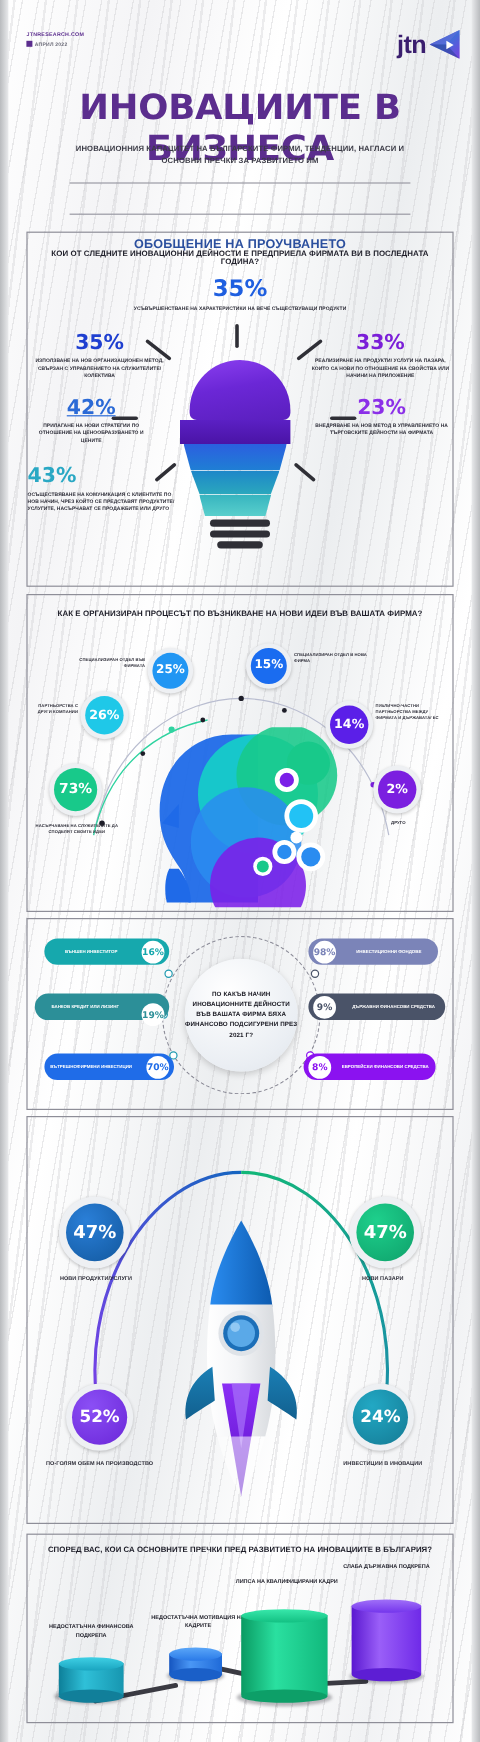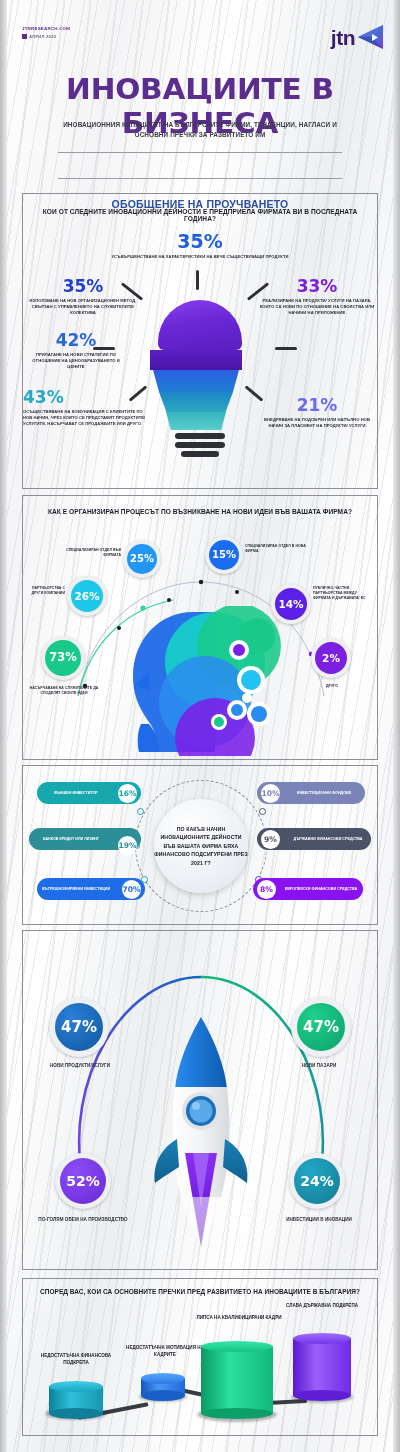--- a/index.html
+++ b/index.html
@@ -207,34 +207,34 @@
       <div class="pct" style="font-size:17px;color:#1f3fd0;">35%</div>
       <div class="lbl" style="margin-top:3px;">ИЗПОЛЗВАНЕ НА НОВ ОРГАНИЗАЦИОНЕН МЕТОД, СВЪРЗАН С УПРАВЛЕНИЕТО НА СЛУЖИТЕЛИТЕ/ КОЛЕКТИВА</div>
     </div>
 
     <div style="position:absolute;right:2px;width:116px;top:84px;text-align:center;">
       <div class="pct" style="font-size:17px;color:#7b1fd8;">33%</div>
       <div class="lbl" style="margin-top:3px;">РЕАЛИЗИРАНЕ НА ПРОДУКТИ/ УСЛУГИ НА ПАЗАРА, КОИТО СА НОВИ ПО ОТНОШЕНИЕ НА СВОЙСТВА ИЛИ НАЧИНИ НА ПРИЛОЖЕНИЕ</div>
     </div>
 
     <div style="position:absolute;left:2px;width:102px;top:138px;text-align:center;">
-      <div class="pct" style="font-size:17px;color:#2b6ad6;">42%</div>
+      <div class="pct" style="font-size:17px;color:#2b6ad6;text-decoration:underline;">42%</div>
       <div class="lbl" style="margin-top:3px;">ПРИЛАГАНЕ НА НОВИ СТРАТЕГИИ ПО ОТНОШЕНИЕ НА ЦЕНООБРАЗУВАНЕТО И ЦЕНИТЕ</div>
     </div>
 
+    <div style="position:absolute;right:0px;width:118px;top:138px;text-align:center;">
+      <div class="pct" style="font-size:17px;color:#8b2fe8;">23%</div>
+      <div class="lbl" style="margin-top:3px;">ВНЕДРЯВАНЕ НА НОВ МЕТОД В УПРАВЛЕНИЕТО НА ТЪРГОВСКИТЕ ДЕЙНОСТИ НА ФИРМАТА</div>
+    </div>
 
     <div style="position:absolute;left:0px;width:126px;top:195px;">
       <div class="pct" style="font-size:17px;color:#2aa8c4;">43%</div>
       <div class="lbl" style="margin-top:3px;">ОСЪЩЕСТВЯВАНЕ НА КОМУНИКАЦИЯ С КЛИЕНТИТЕ ПО НОВ НАЧИН, ЧРЕЗ КОЙТО СЕ ПРЕДСТАВЯТ ПРОДУКТИТЕ/ УСЛУГИТЕ, НАСЪРЧАВАТ СЕ ПРОДАЖБИТЕ ИЛИ ДРУГО</div>
     </div>
 
-    <div style="position:absolute;right:0px;width:120px;top:203px;text-align:center;">
-      <div class="pct" style="font-size:17px;color:#6b6bf0;">21%</div>
-      <div class="lbl" style="margin-top:3px;">ВНЕДРЯВАНЕ НА ПОДОБРЕН ИЛИ НАПЪЛНО НОВ НАЧИН ЗА ПЛАСМЕНТ НА ПРОДУКТИ/ УСЛУГИ</div>
-    </div>
   </div>
 
   <div class="panel" style="top:495px;height:265px;">
     <div class="q-title" style="top:12px;">КАК Е ОРГАНИЗИРАН ПРОЦЕСЪТ ПО ВЪЗНИКВАНЕ НА НОВИ ИДЕИ ВЪВ ВАШАТА ФИРМА?</div>
 
     <svg width="356" height="265" style="position:absolute;left:0;top:0;">
       <path d="M55,200 C70,120 130,86 178,86 C226,86 286,120 301,200" fill="none" stroke="#b9bdd0" stroke-width="1"></path>
       <path d="M55,200 C68,140 110,112 150,104" fill="none" stroke="#2fd3a0" stroke-width="1.1"></path>
       <circle cx="120" cy="112" r="2.6" fill="#2fd3a0"></circle>
       <circle cx="96" cy="132" r="2" fill="#1d1d28"></circle>
@@ -324,21 +324,21 @@
     <div class="tag" style="left:6px;top:62px;width:112px;background:#2c8f98;padding:0 4px;justify-content:space-between;">
       <span class="tl" style="width:76px;text-align:center;">БАНКОВ КРЕДИТ ИЛИ ЛИЗИНГ</span>
       <span class="tn" style="color:#2c8f98;margin-top:12px;">19%</span>
     </div>
     <div class="tag" style="left:14px;top:112px;width:108px;background:#1f6ce8;padding:0 4px;justify-content:space-between;">
       <span class="tl" style="width:70px;text-align:center;">ВЪТРЕШНОФИРМЕНИ ИНВЕСТИЦИИ</span>
       <span class="tn" style="color:#1f6ce8;">70%</span>
     </div>
 
     <div class="tag" style="right:12px;top:16px;width:108px;background:#7b84b8;padding:0 4px;justify-content:space-between;">
-      <span class="tn" style="color:#7b84b8;">10%</span>
+      <span class="tn" style="color:#7b84b8;">98%</span>
       <span class="tl" style="width:74px;text-align:center;">ИНВЕСТИЦИОННИ ФОНДОВЕ</span>
     </div>
     <div class="tag" style="right:6px;top:62px;width:114px;background:#4a5368;padding:0 4px;justify-content:space-between;">
       <span class="tn" style="color:#4a5368;">9%</span>
       <span class="tl" style="width:78px;text-align:center;">ДЪРЖАВНИ ФИНАНСОВИ СРЕДСТВА</span>
     </div>
     <div class="tag" style="right:14px;top:112px;width:110px;background:#8b12f0;padding:0 4px;justify-content:space-between;">
       <span class="tn" style="color:#8b12f0;">8%</span>
       <span class="tl" style="width:76px;text-align:center;">ЕВРОПЕЙСКИ ФИНАНСОВИ СРЕДСТВА</span>
     </div>

